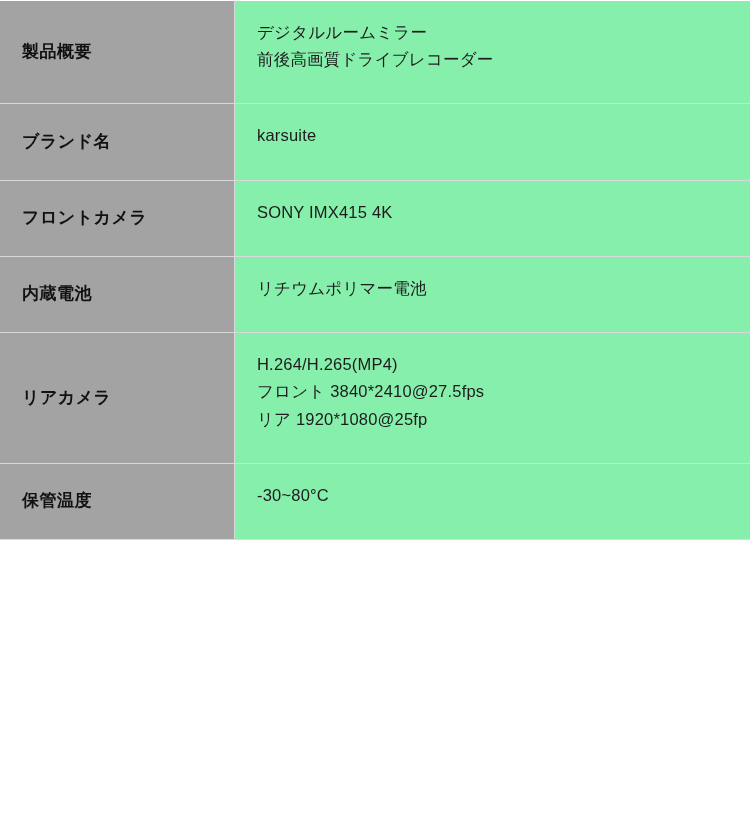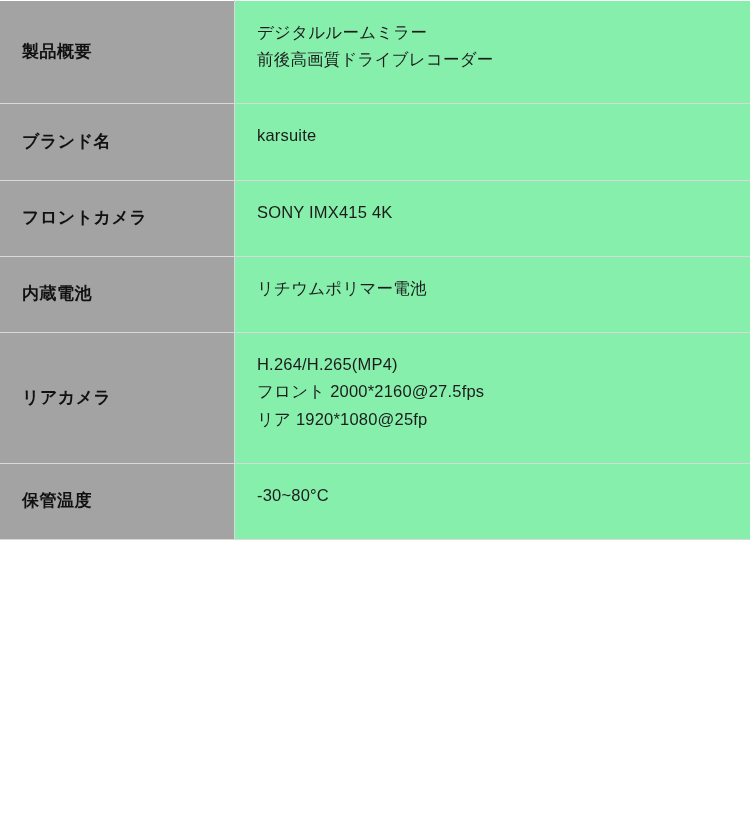--- a/index.html
+++ b/index.html
@@ -78,21 +78,21 @@
       <tr>
         <td class="label-cell">内蔵電池</td>
         <td class="value-cell">
           <span class="value-line">リチウムポリマー電池</span>
         </td>
       </tr>
       <tr>
         <td class="label-cell">リアカメラ</td>
         <td class="value-cell">
           <span class="value-line">H.264/H.265(MP4)</span>
-          <span class="value-line">フロント 2000*2160@27.5fps</span>
+          <span class="value-line">フロント 3840*2410@27.5fps</span>
           <span class="value-line">リア 1920*1080@25fp</span>
         </td>
       </tr>
       <tr>
         <td class="label-cell">保管温度</td>
         <td class="value-cell">
           <span class="value-line">-30~80°C</span>
         </td>
       </tr>
     </tbody>

